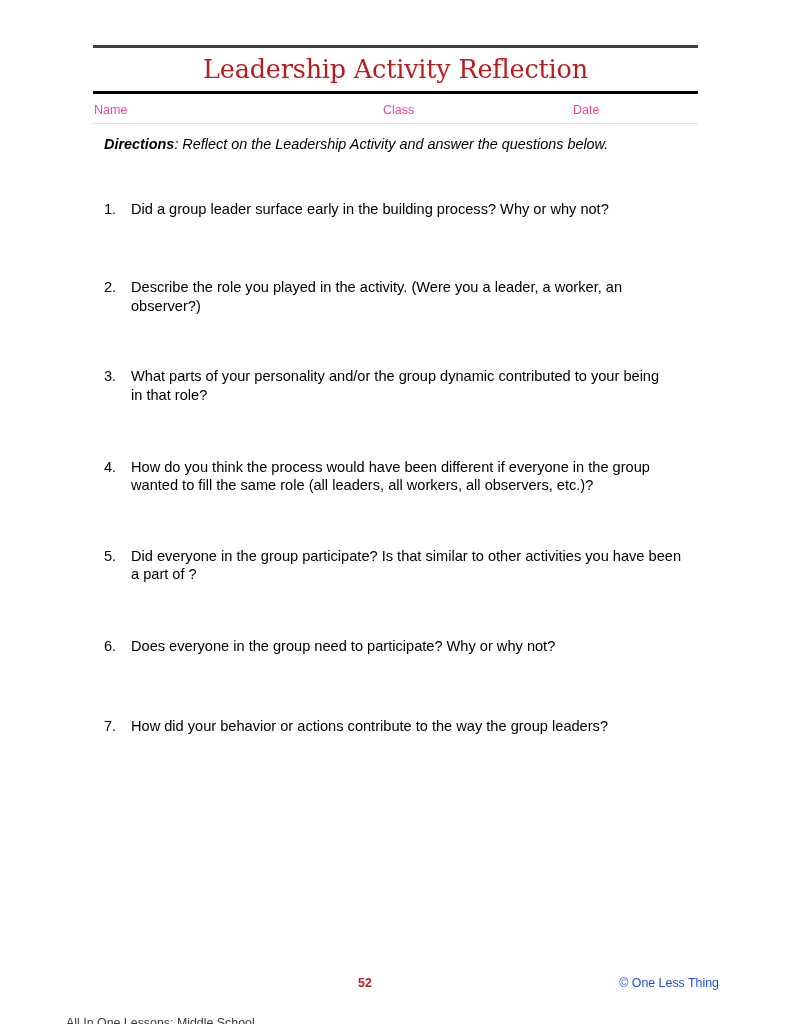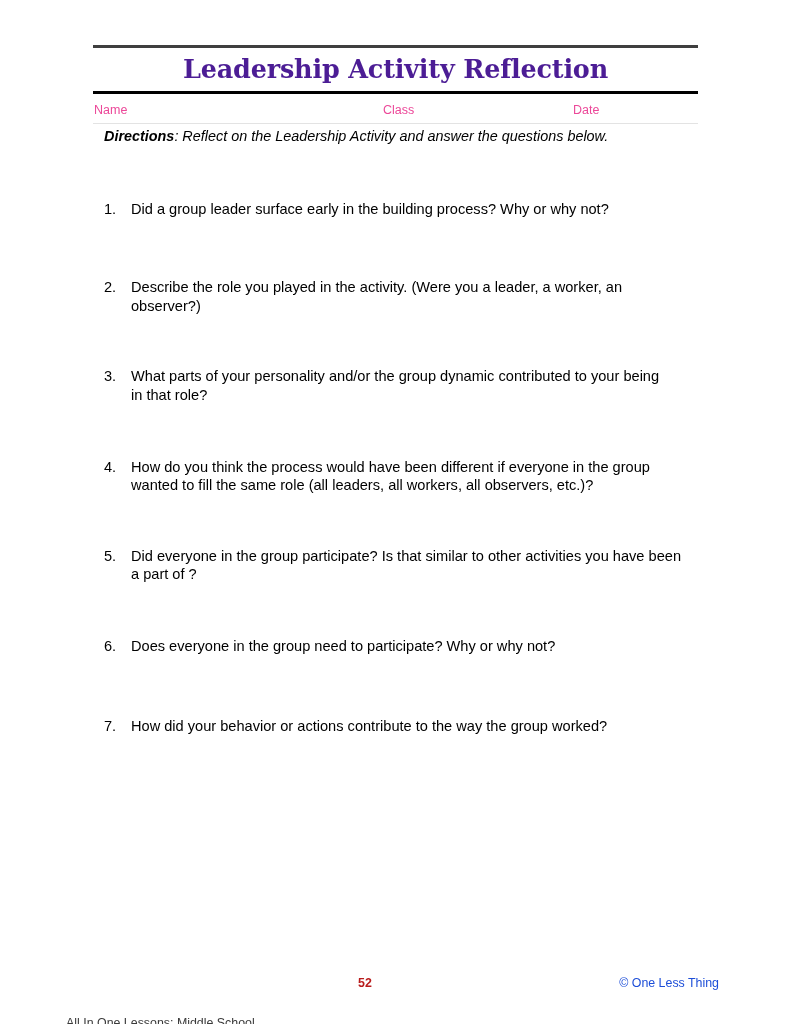--- a/index.html
+++ b/index.html
@@ -30,27 +30,27 @@
     width: 605px;
   }
   .rule-top {
     height: 0;
     border-top: 3px solid #3f3f3f;
     width: 100%;
   }
   .doc-title {
     text-align: center;
     font-family: "DejaVu Serif", "Liberation Serif", serif;
-    font-weight: bold;
+    font-weight: normal;
     font-size: 25.5px;
     letter-spacing: -0.2px;
     line-height: 1;
     padding: 9px 0 8px 0;
     white-space: nowrap;
-    color: #4c1d95;
+    color: #b91c1c;
   }
   .rule-title {
     height: 0;
     border-top: 3px solid #000000;
     width: 100%;
   }
 
   
   .idrow {
     position: relative;
@@ -71,21 +71,21 @@
   .rule-id {
     height: 0;
     border-top: 1px solid #e3e3e3;
     width: 100%;
   }
 
   
   .directions {
     position: absolute;
     left: 104px;
-    top: 127px;
+    top: 135px;
     width: 620px;
     font-size: 14.4px;
     font-style: italic;
     line-height: 1.3;
     white-space: nowrap;
     color: #000000;
   }
   .directions b {
     font-weight: bold;
     font-style: italic;
@@ -212,21 +212,21 @@
       <span class="text">Did everyone in the group participate? Is that similar to other activities you have been a part of ?</span>
     </div>
 
     <div class="q q6">
       <span class="num">6.</span>
       <span class="text">Does everyone in the group need to participate? Why or why not?</span>
     </div>
 
     <div class="q q7">
       <span class="num">7.</span>
-      <span class="text">How did your behavior or actions contribute to the way the group worked?</span>
+      <span class="text">How did your behavior or actions contribute to the way the group leaders?</span>
     </div>
 
   </div>
 
   <div class="footer">
     <span class="f-left">All In One Lessons: Middle School</span>
     <span class="f-page">52</span>
     <span class="f-right">© One Less Thing</span>
   </div>
 

